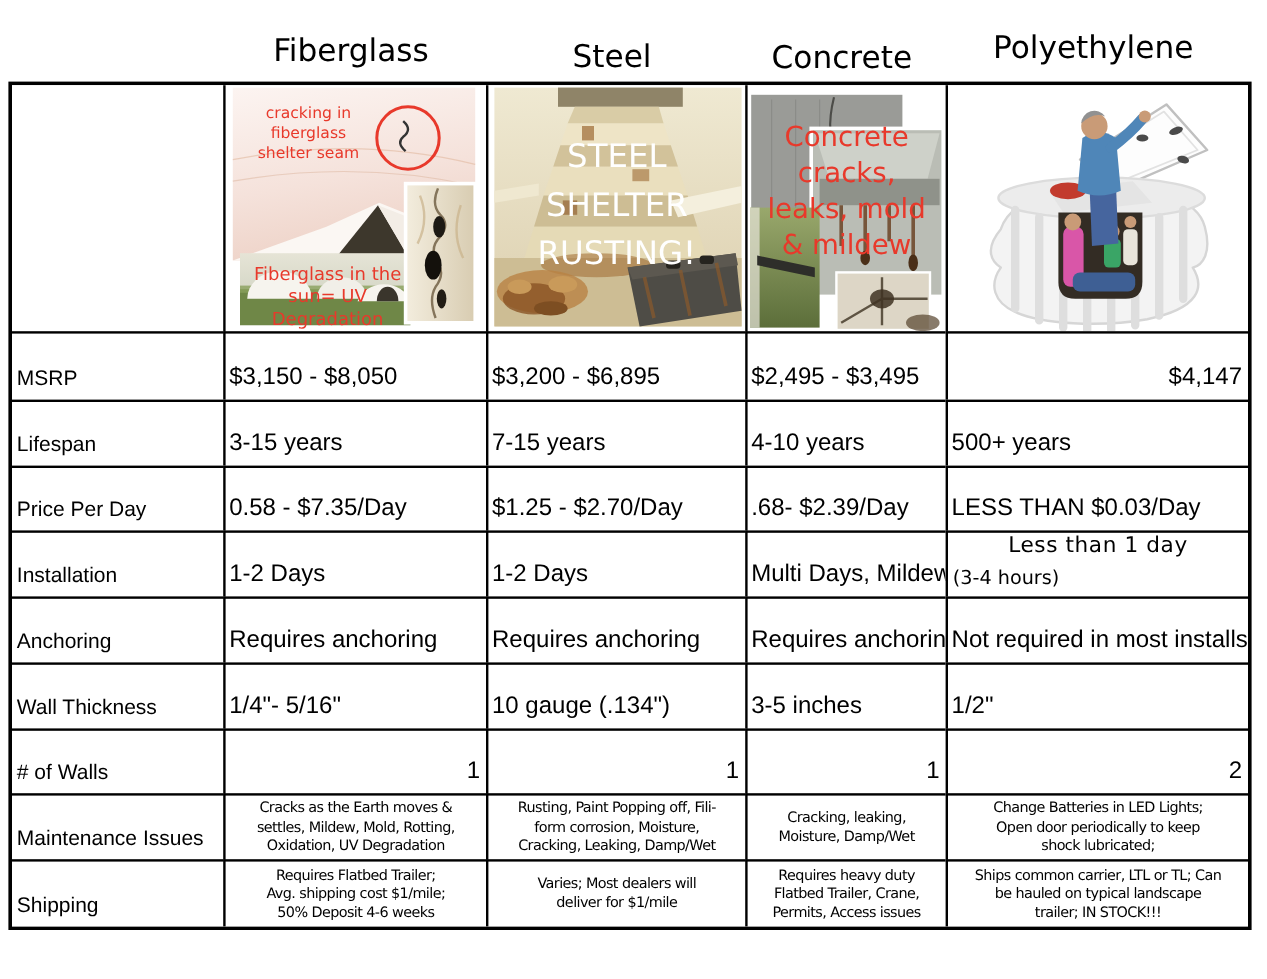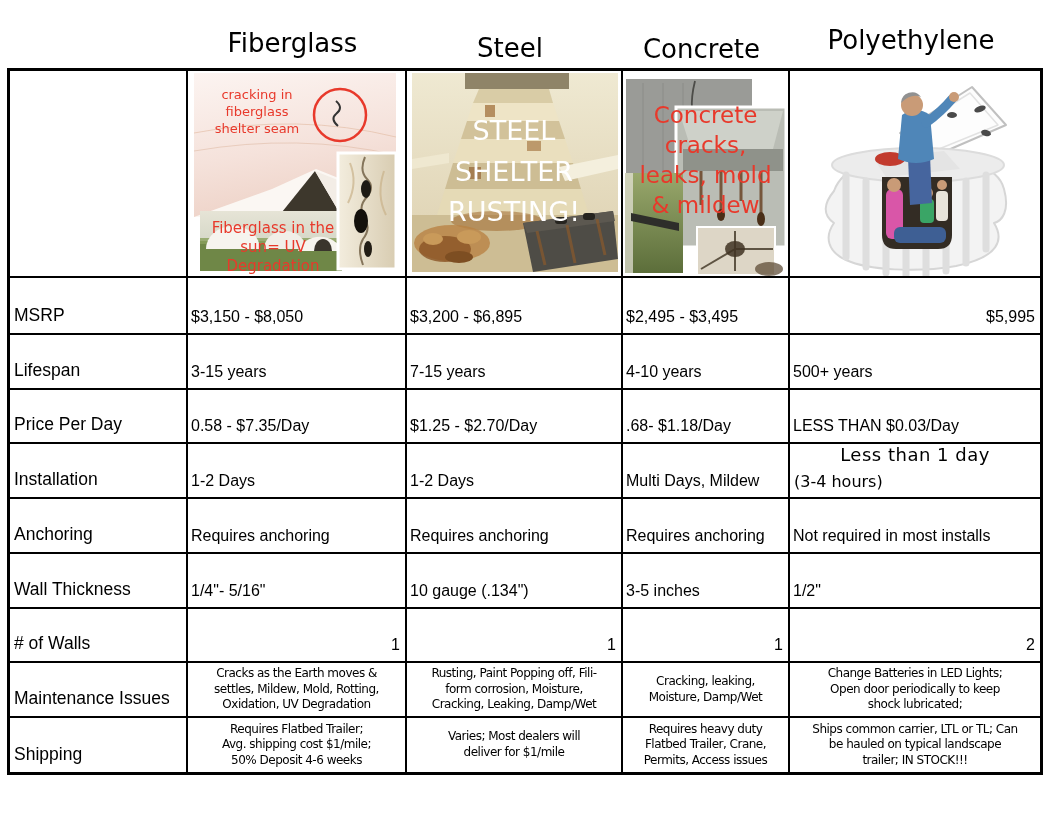--- a/index.html
+++ b/index.html
@@ -20,21 +20,21 @@
   .table{position:absolute;left:7px;top:68px;width:1036px;height:707px;
          border:3px solid #000;box-sizing:border-box;display:grid;
          grid-template-columns:176px 219px 216px 167px 252px;
          grid-template-rows:205px 57px 55px 54px 55px 55px 55px 54px 55px 56px;}
   .cell{border-left:2px solid #000;border-top:2px solid #000;box-sizing:border-box;
         position:relative;overflow:hidden;background:#fff;}
   .c0{border-left:none;}
   .r0{border-top:none;}
 
   .lbl{display:flex;align-items:flex-end;padding:0 4px 7px 4px;font-size:17.5px;}
-  .val{display:flex;align-items:flex-end;padding:0 3px 7px 3px;font-size:16px;white-space:nowrap;}
+  .val{display:flex;align-items:flex-end;padding:0 3px 7px 3px;font-size:20px;white-space:nowrap;}
   .val.right{justify-content:flex-end;padding-right:5px;}
   .small{display:flex;align-items:center;justify-content:center;text-align:center;
          font-family:"DejaVu Sans",sans-serif;font-size:12px;letter-spacing:-0.5px;
          line-height:1.3;white-space:pre-line;padding:0 1px;}
   .install-poly{display:flex;flex-direction:column;justify-content:space-between;
                 padding-bottom:6px;font-family:"DejaVu Sans",sans-serif;}
   .install-poly .l1{align-self:center;font-size:18px;margin-bottom:3px;letter-spacing:0.5px;}
   .install-poly .l2{align-self:flex-start;padding-left:4px;font-size:16px;}
 
   
@@ -211,32 +211,32 @@
           <circle cx="122" cy="34" r="11" fill="#c99b77"></circle>
           <path d="M111,32 a11,11 0 0 1 20,-6 q-10,-4 -20,6" fill="#919191"></path>
         </g>
       </svg>
     </div>
 
     <div class="cell c0 lbl">MSRP</div>
     <div class="cell val">$3,150 -  $8,050</div>
     <div class="cell val">$3,200 - $6,895</div>
     <div class="cell val">$2,495 - $3,495</div>
-    <div class="cell val right">$5,995</div>
+    <div class="cell val right">$4,147</div>
 
     <div class="cell c0 lbl">Lifespan</div>
     <div class="cell val">3-15 years</div>
     <div class="cell val">7-15 years</div>
     <div class="cell val">4-10 years</div>
     <div class="cell val">500+ years</div>
 
     <div class="cell c0 lbl">Price Per Day</div>
     <div class="cell val">0.58 - $7.35/Day</div>
     <div class="cell val">$1.25 - $2.70/Day</div>
-    <div class="cell val">.68- $1.18/Day</div>
+    <div class="cell val">.68- $2.39/Day</div>
     <div class="cell val">LESS THAN $0.03/Day</div>
 
     <div class="cell c0 lbl">Installation</div>
     <div class="cell val">1-2 Days</div>
     <div class="cell val">1-2 Days</div>
     <div class="cell val">Multi Days, Mildew</div>
     <div class="cell install-poly">
       <span class="l1">Less than 1 day</span>
       <span class="l2">(3-4 hours)</span>
     </div>

